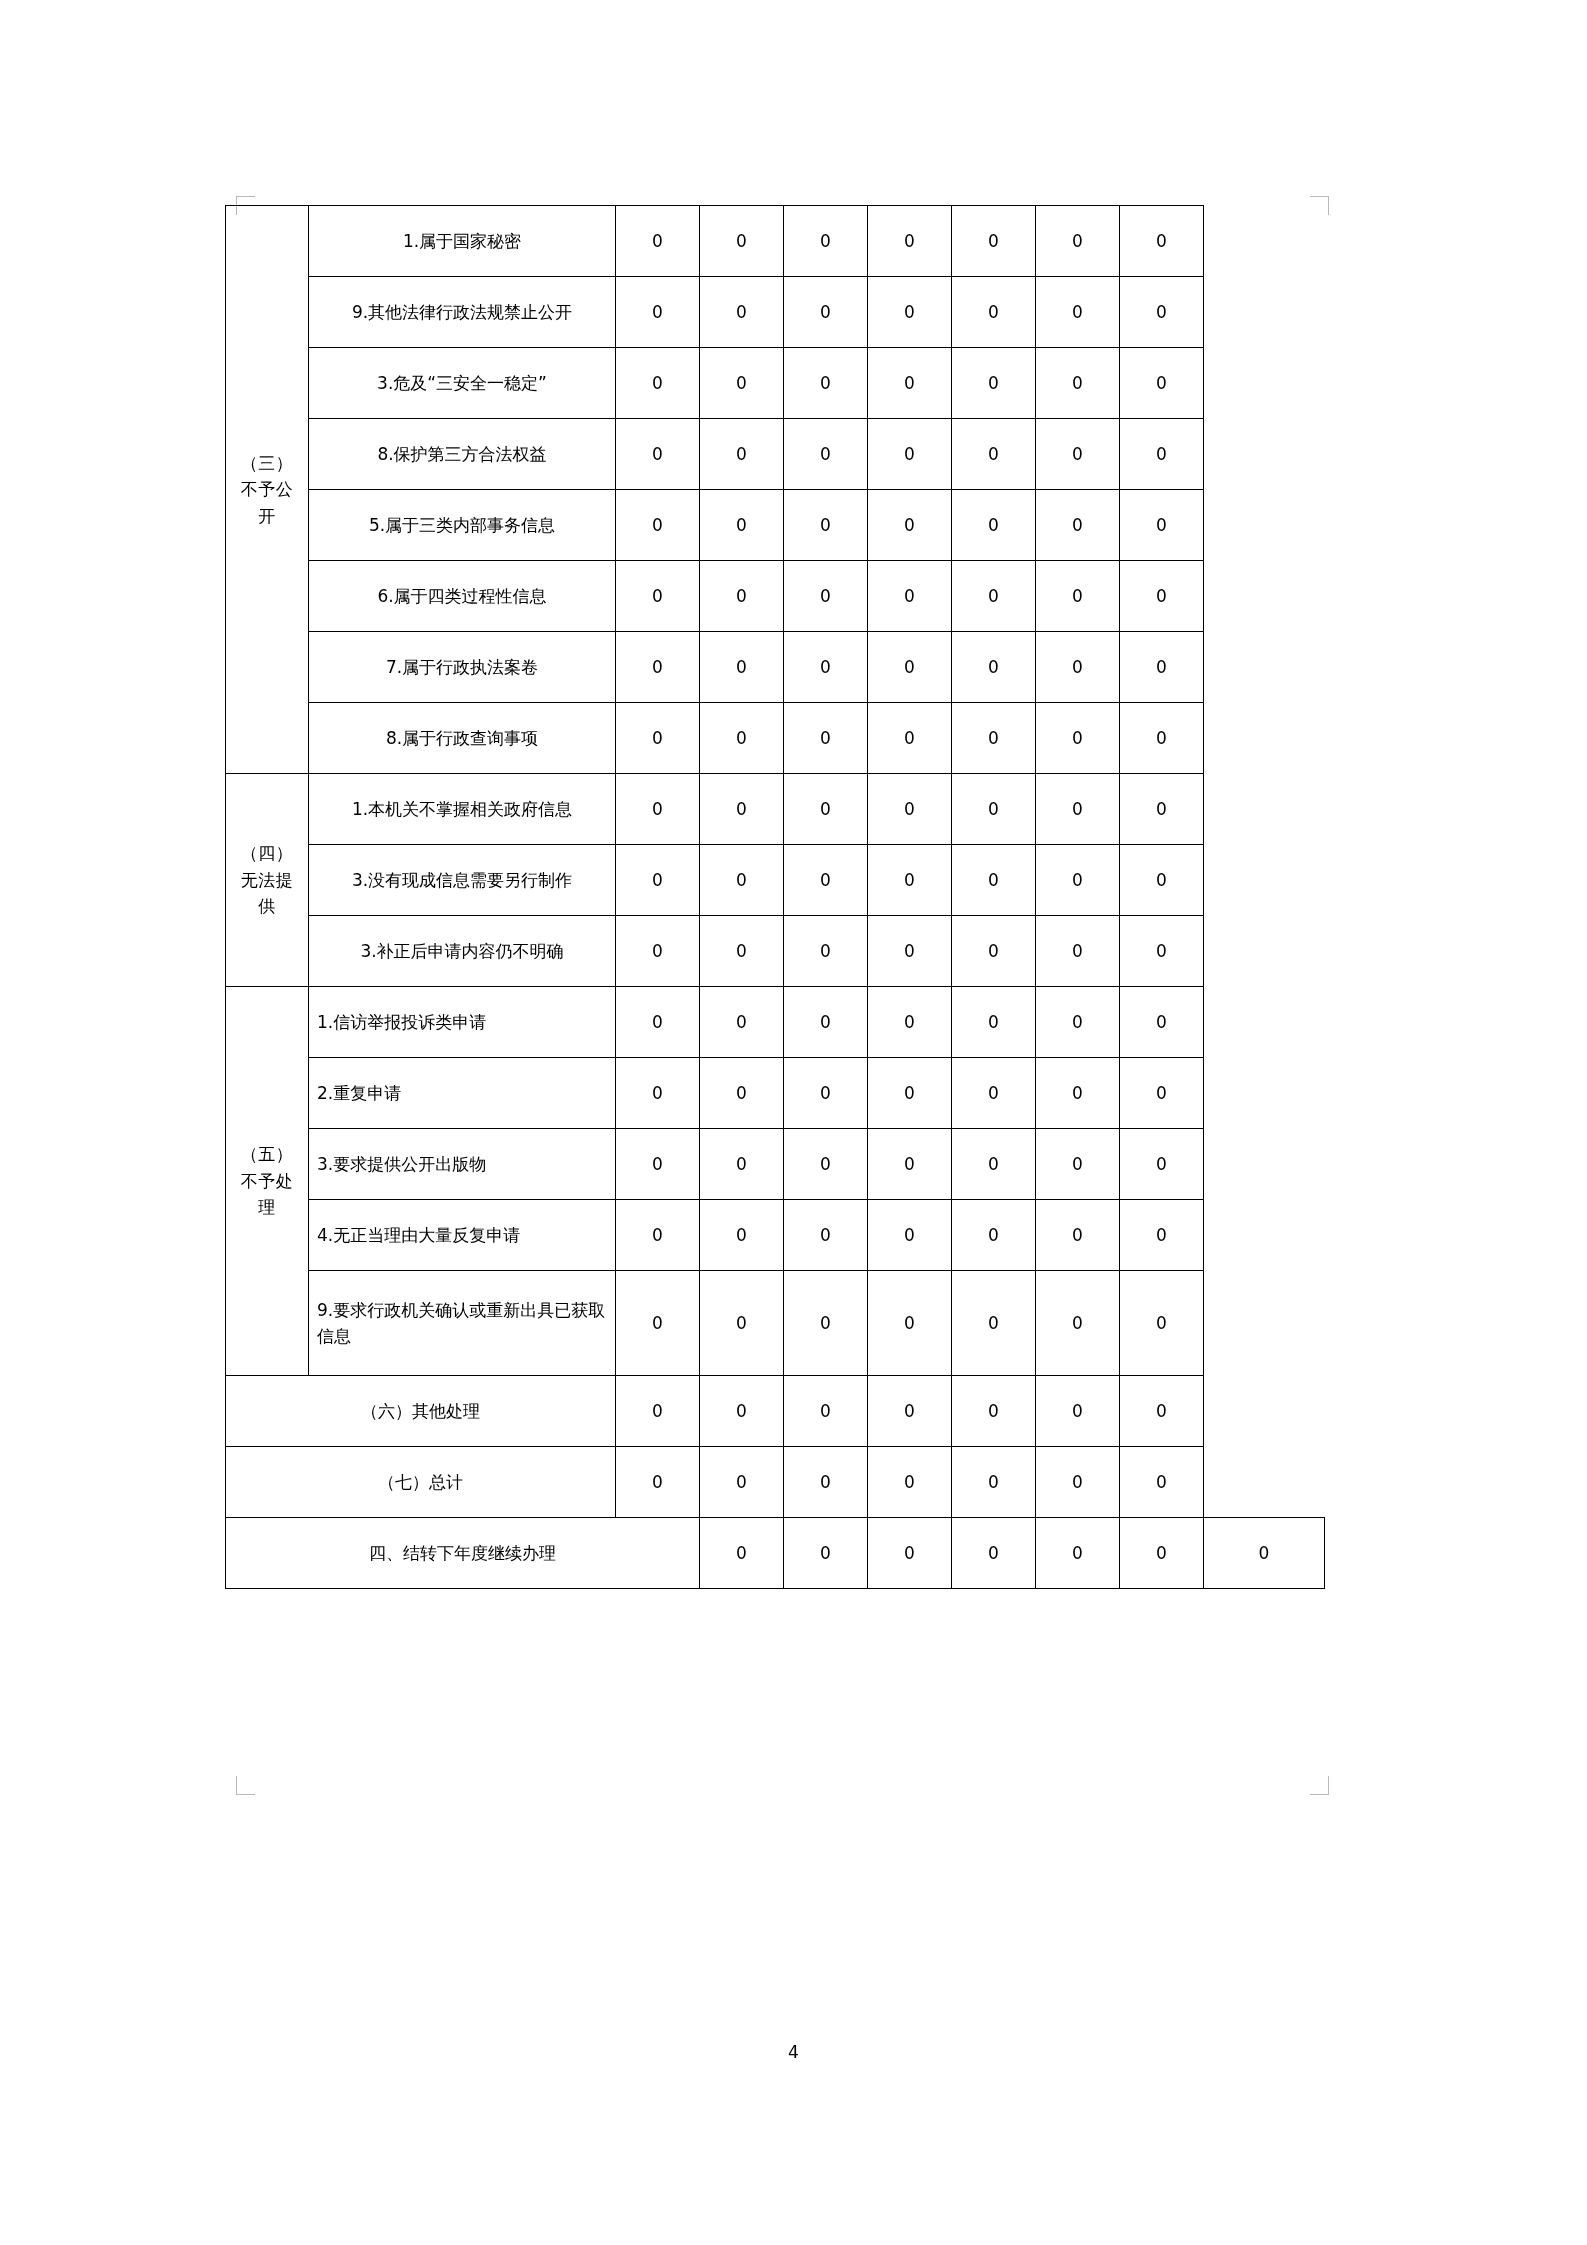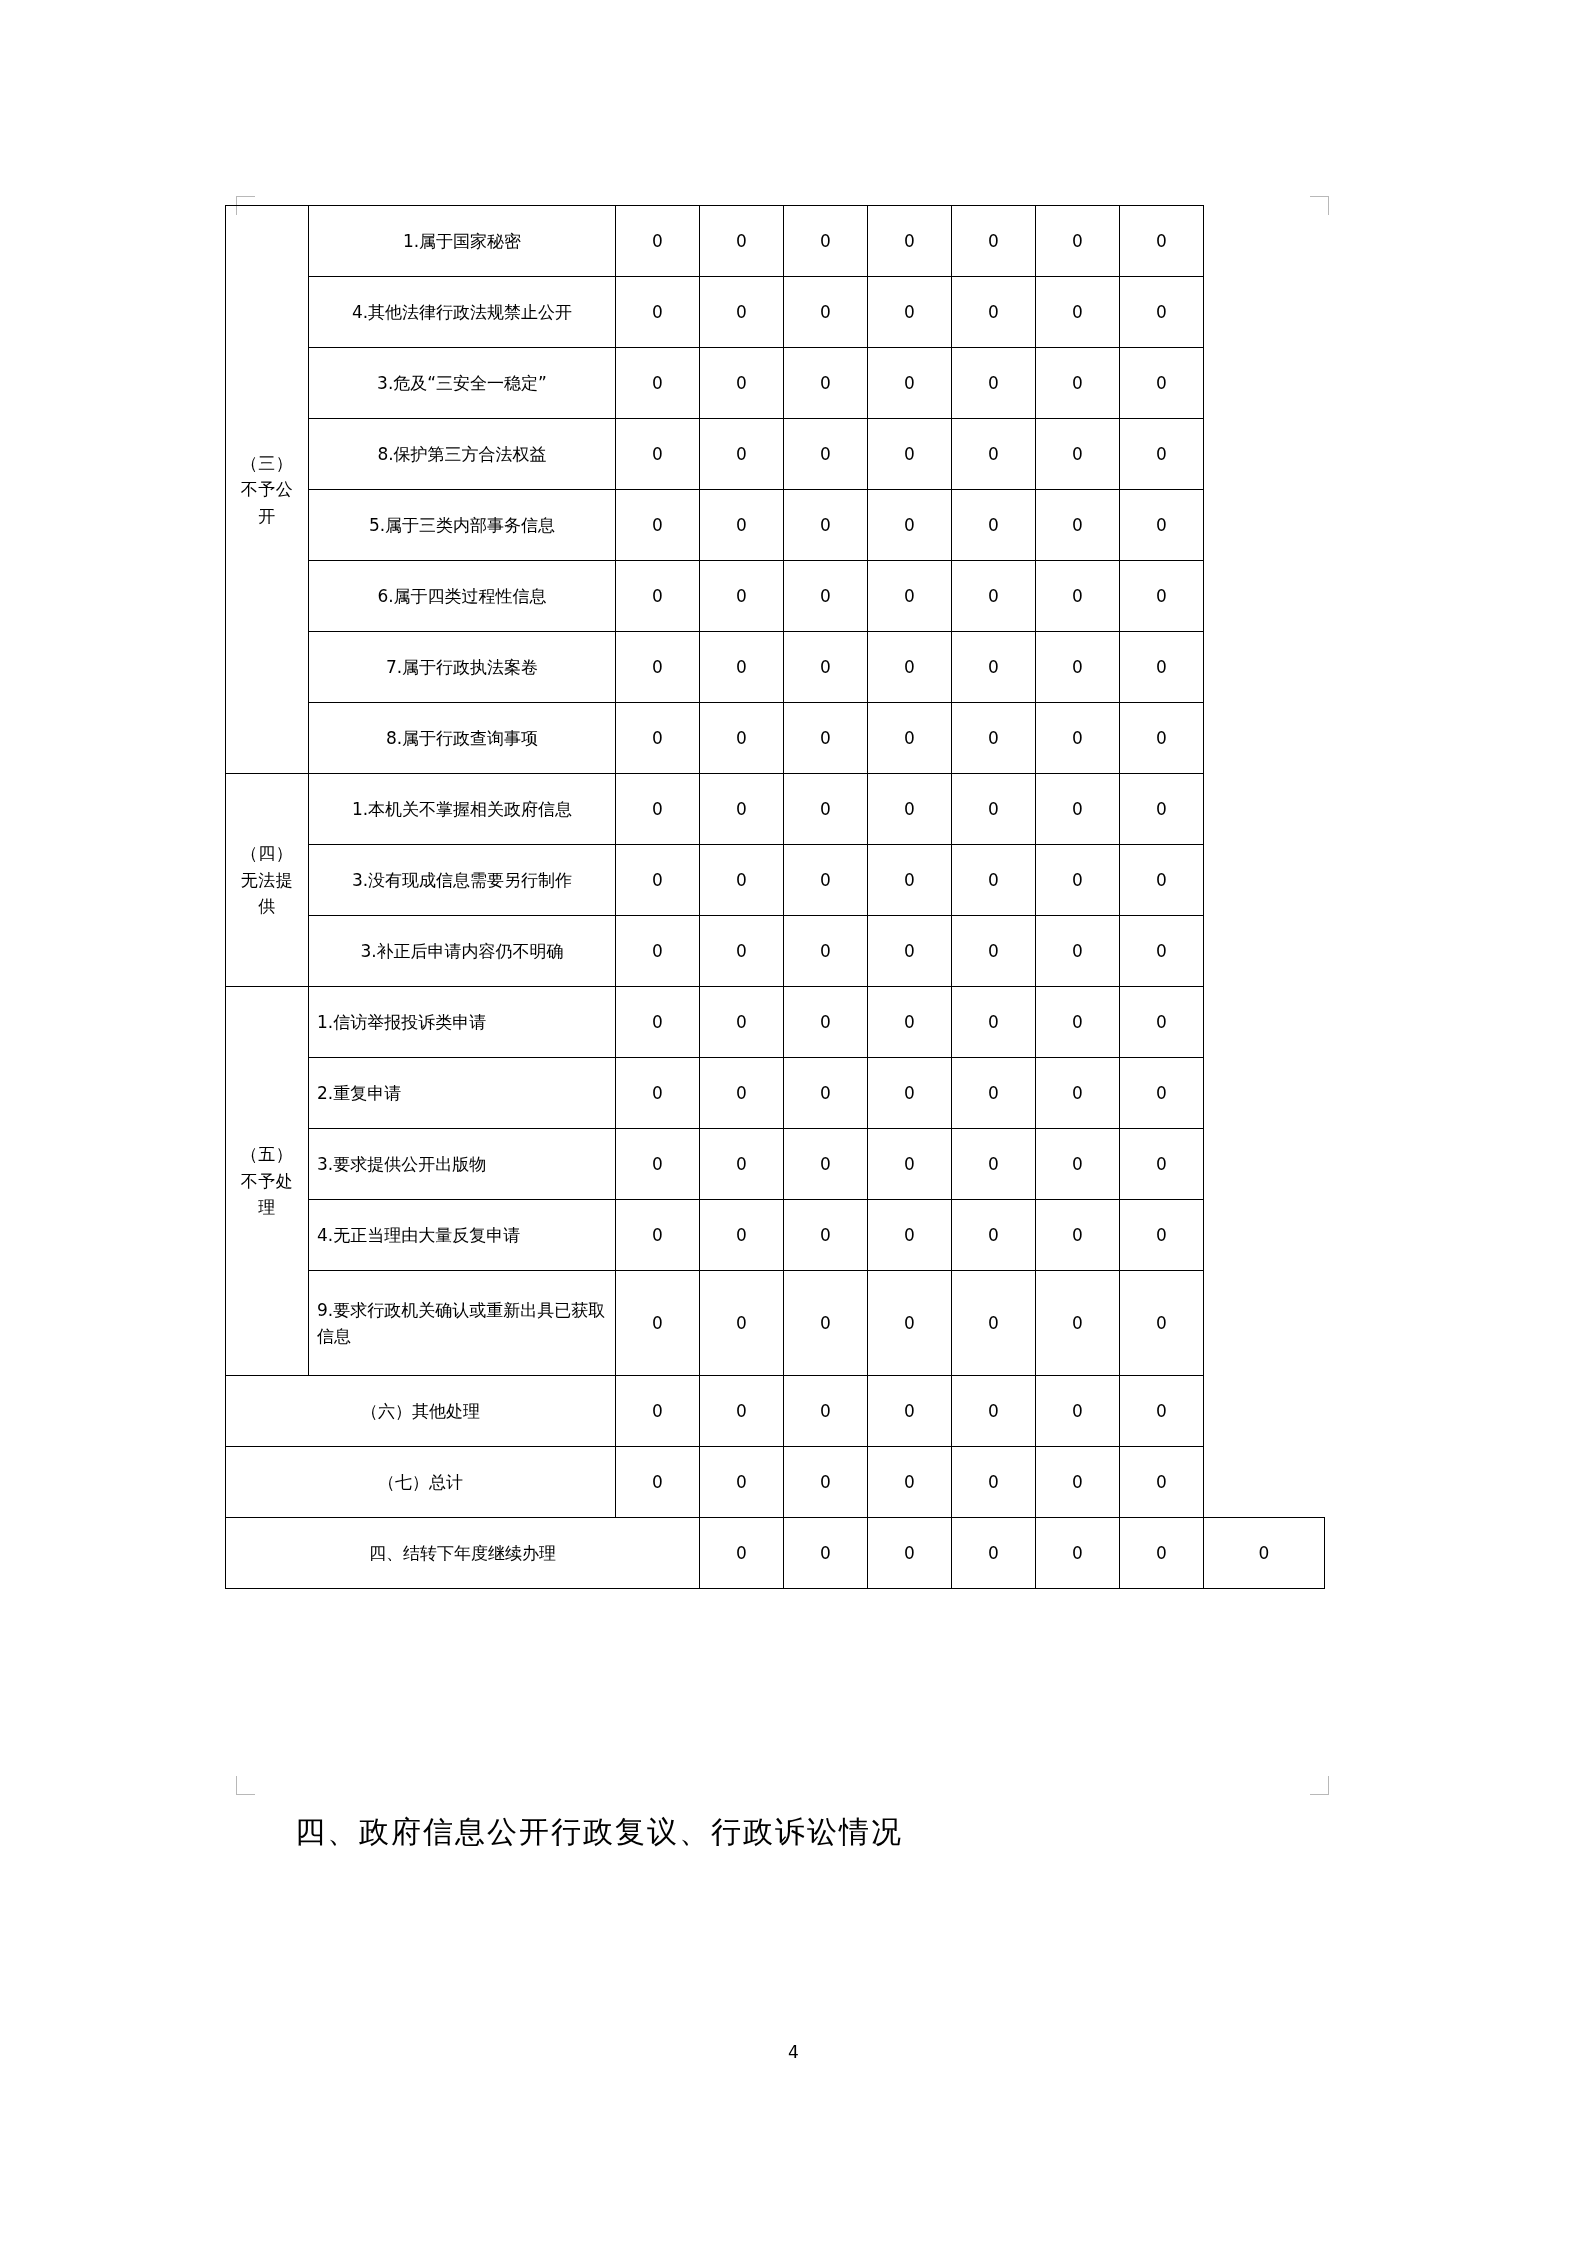--- a/index.html
+++ b/index.html
@@ -128,21 +128,21 @@
           <td class="item h-std">1.属于国家秘密</td>
           <td class="num">0</td>
           <td class="num">0</td>
           <td class="num">0</td>
           <td class="num">0</td>
           <td class="num">0</td>
           <td class="num">0</td>
           <td class="num">0</td>
         </tr>
         <tr>
-          <td class="item h-std">4.其他法律行政法规禁止公开</td>
+          <td class="item h-std">9.其他法律行政法规禁止公开</td>
           <td class="num">0</td>
           <td class="num">0</td>
           <td class="num">0</td>
           <td class="num">0</td>
           <td class="num">0</td>
           <td class="num">0</td>
           <td class="num">0</td>
         </tr>
         <tr>
           <td class="item h-std">3.危及“三安全一稳定”</td>
@@ -325,17 +325,16 @@
           <td class="num">0</td>
           <td class="num">0</td>
           <td class="num">0</td>
           <td class="num">0</td>
           <td class="num">0</td>
         </tr>
       </tbody>
     </table>
   </div>
 
-  <div class="section-title">四、政府信息公开行政复议、行政诉讼情况</div>
 
   <div class="page-number">4</div>
 
 </div>
 
 </body></html>

